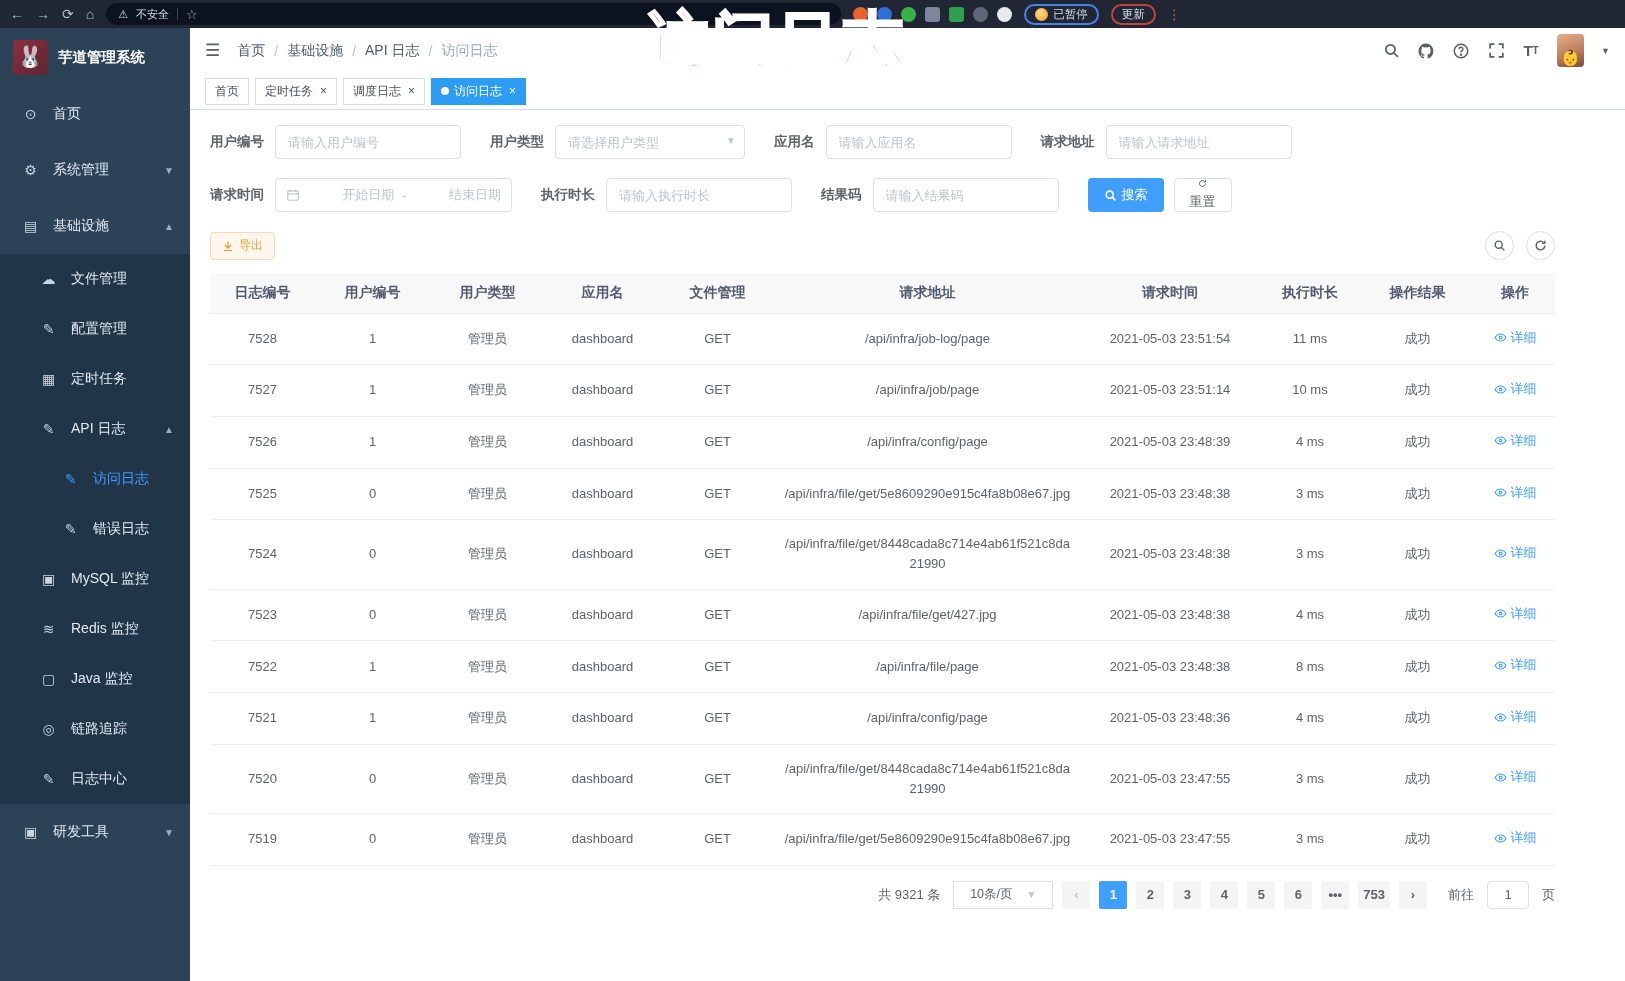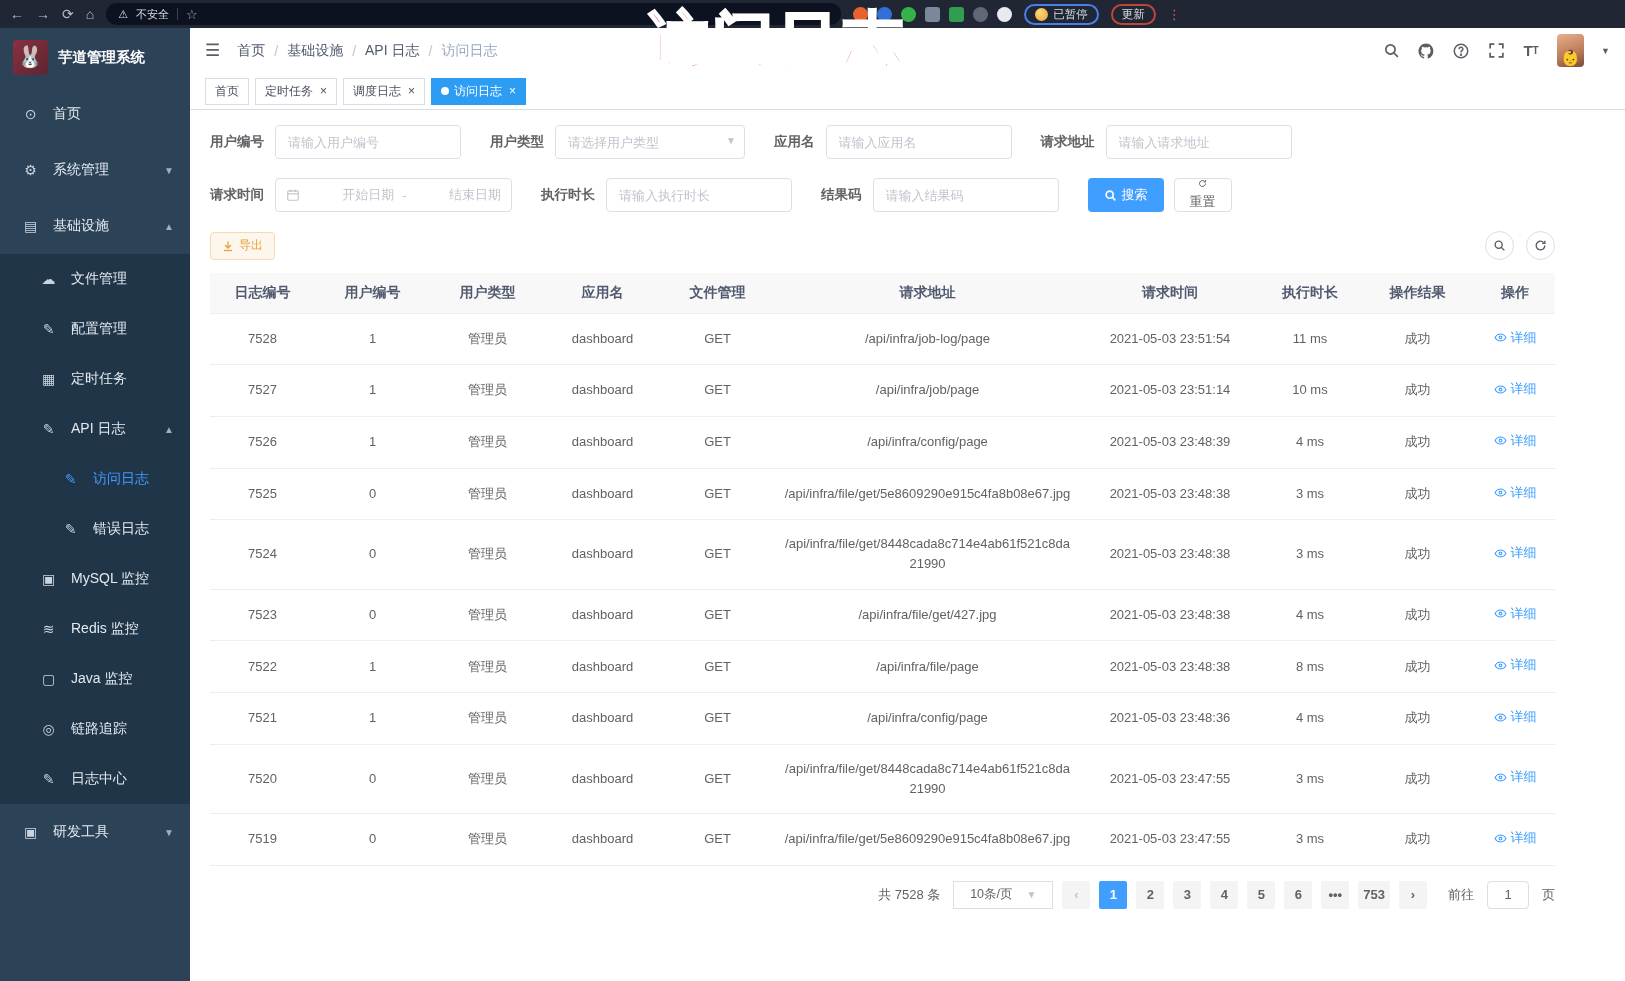--- a/index.html
+++ b/index.html
@@ -562,21 +562,21 @@
                     <path d="M2 12s3.5-6.5 10-6.5S22 12 22 12s-3.5 6.5-10 6.5S2 12 2 12z"></path>
                     <circle cx="12" cy="12" r="2.6"></circle>
                   </svg>
                   <span>详细</span>
                 </span></td>
             </tr>
           </tbody>
       </table>
 
       <div class="pagination">
-        <span class="pg-total">共 7528 条</span>
+        <span class="pg-total">共 9321 条</span>
         <div class="pg-size">
           <span>10条/页</span>
           <span class="sel-arrow">▼</span>
         </div>
         <span class="pg-btn prev">‹</span>
         <span id="page-numbers" style="display:flex;gap:9px;">
             <span class="pg-btn active">1</span>
             <span class="pg-btn">2</span>
             <span class="pg-btn">3</span>
             <span class="pg-btn">4</span>

